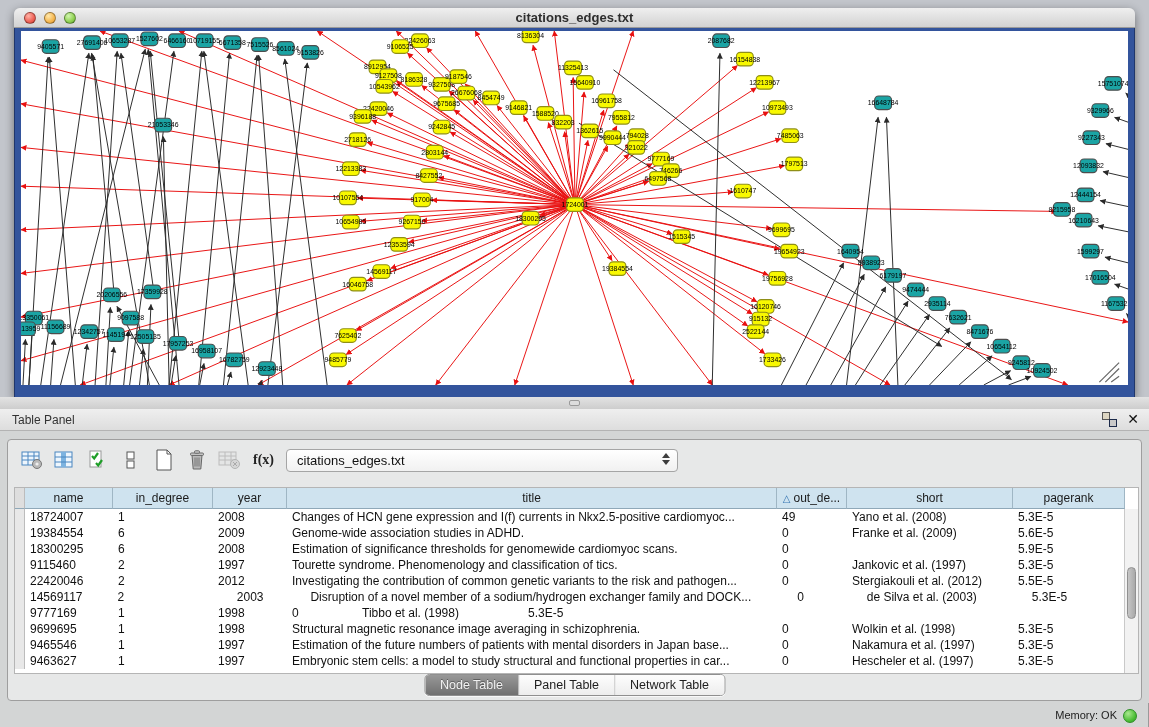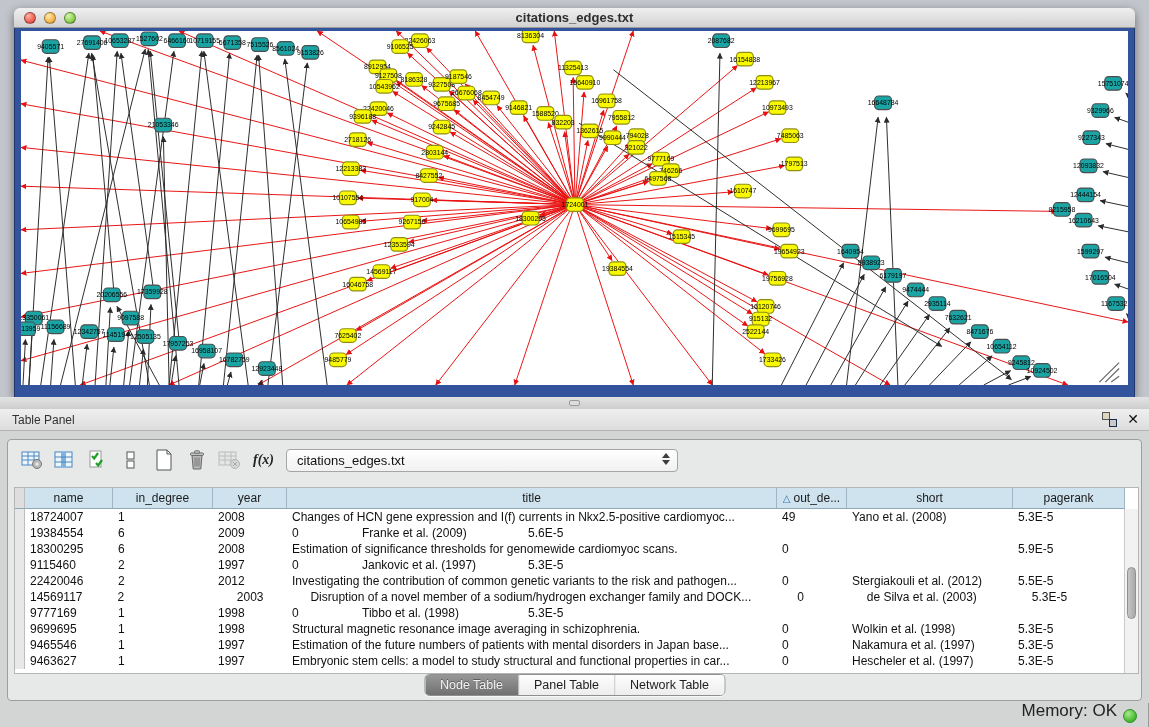--- a/index.html
+++ b/index.html
@@ -42,21 +42,21 @@
   .close-icon { font-size:14px; font-weight:bold; color:#111; line-height:15px; cursor:default; }
 
   .panel-body { position:absolute; left:0; top:431px; width:1149px; height:296px; background:#d3d5d5; }
   .panel-container { position:absolute; left:7px; top:8px; width:1135px; height:262px;
     background:#e7e8e8; border:1px solid #9e9e9e; border-radius:4px; }
 
   
   .tp-toolbar { position:absolute; left:12px; top:7px; height:26px; display:flex; align-items:center; }
   .tb-icon { width:24px; height:24px; margin-right:9px; display:flex; align-items:center; justify-content:center; }
   .tb-icon svg { display:block; }
-  .fx { font-family:"Liberation Serif","DejaVu Serif",serif; font-style:italic; font-weight:bold;
+  .fx { font-family:"Liberation Serif","DejaVu Serif",serif; font-weight:bold;
     font-size:14px; color:#222; margin:0 6px 0 2px; }
   .combo { position:absolute; left:278px; top:9px; width:392px; height:23px;
     background:linear-gradient(#ffffff,#f1f1f1); border:1px solid #a5a5a5; border-radius:4px;
     font-size:13px; color:#111; line-height:21px; padding-left:10px; }
   .combo-arrows { position:absolute; right:7px; top:3px; display:flex; flex-direction:column; gap:2px; }
   .combo-arrows i { display:block; width:0; height:0; border-left:4px solid transparent; border-right:4px solid transparent; }
   .combo-arrows .up { border-bottom:5px solid #3d3d3d; }
   .combo-arrows .dn { border-top:5px solid #3d3d3d; }
 
   
@@ -82,21 +82,21 @@
     display:flex; border:1px solid #8f8f8f; border-radius:5px; overflow:hidden;
     background:#ffffff; box-shadow:0 1px 0 rgba(255,255,255,.7); }
   .tab { font-size:12.5px; line-height:21px; padding:0 15px; color:#1d1d1d;
     background:linear-gradient(#fdfdfd,#ededed); border-right:1px solid #b5b5b5; cursor:default; }
   .tab:last-child { border-right:none; }
   .tab.selected { background:linear-gradient(#989898,#707070); color:#f1f1f1;
     text-shadow:0 -1px 0 rgba(0,0,0,.35); }
 
   
   .statusbar { position:absolute; left:0; bottom:0; width:1149px; height:24px; }
-  .memory { position:absolute; right:32px; bottom:6px; font-size:17px; color:#222; }
+  .memory { position:absolute; right:32px; bottom:6px; font-size:11px; color:#222; }
   .mem-dot { position:absolute; right:12px; bottom:4px; width:14px; height:14px; border-radius:50%;
     border:1px solid #2e8f25; background:radial-gradient(circle at 35% 30%, #a9e88e, #49bc34 65%, #2f9a22); }
   .corner-line { position:absolute; right:0; bottom:0; width:1px; height:24px; background:#9a9a9a; }
 </style>
 </head>
 <body>
 
 <div class="net-window">
   <div class="titlebar">
     <div class="lights">
@@ -789,39 +789,41 @@
             <div class="td" style="width: 490px;">Changes of HCN gene expression and I(f) currents in Nkx2.5-positive cardiomyoc...</div>
             <div class="td" style="width: 70px;">49</div>
             <div class="td" style="width: 166px;">Yano et al. (2008)</div>
             <div class="td" style="width: 112px;">5.3E-5</div>
           </div>
           <div class="trow">
             <div class="td gutter"></div>
             <div class="td" style="width: 88px;">19384554</div>
             <div class="td" style="width: 100px;">6</div>
             <div class="td" style="width: 74px;">2009</div>
+            <div class="td" style="width: 490px;">Genome-wide association studies in ADHD.</div>
             <div class="td" style="width: 70px;">0</div>
             <div class="td" style="width: 166px;">Franke et al. (2009)</div>
             <div class="td" style="width: 112px;">5.6E-5</div>
           </div>
           <div class="trow">
             <div class="td gutter"></div>
             <div class="td" style="width: 88px;">18300295</div>
             <div class="td" style="width: 100px;">6</div>
             <div class="td" style="width: 74px;">2008</div>
             <div class="td" style="width: 490px;">Estimation of significance thresholds for genomewide cardiomyoc scans.</div>
             <div class="td" style="width: 70px;">0</div>
             <div class="td" style="width: 166px; margin-top: 25px;">Dudbridge et al. (2008)</div>
             <div class="td" style="width: 112px;">5.9E-5</div>
           </div>
           <div class="trow">
             <div class="td gutter"></div>
             <div class="td" style="width: 88px;">9115460</div>
             <div class="td" style="width: 100px;">2</div>
             <div class="td" style="width: 74px;">1997</div>
+            <div class="td" style="width: 490px;">Tourette syndrome. Phenomenology and classification of tics.</div>
             <div class="td" style="width: 70px;">0</div>
             <div class="td" style="width: 166px;">Jankovic et al. (1997)</div>
             <div class="td" style="width: 112px;">5.3E-5</div>
           </div>
           <div class="trow">
             <div class="td gutter"></div>
             <div class="td" style="width: 88px;">22420046</div>
             <div class="td" style="width: 100px;">2</div>
             <div class="td" style="width: 74px;">2012</div>
             <div class="td" style="width: 490px;">Investigating the contribution of common genetic variants to the risk and pathogen...</div>

